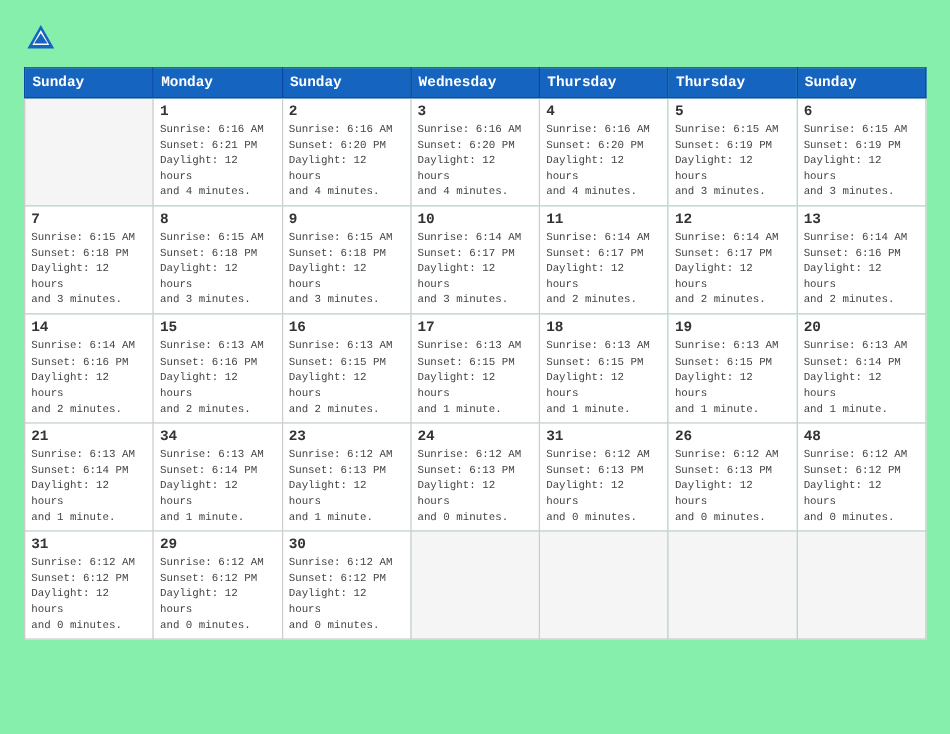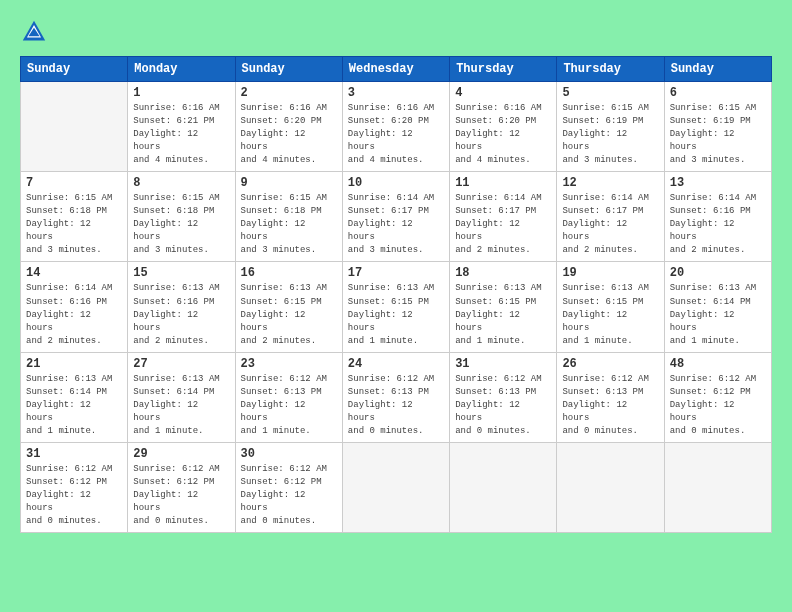--- a/index.html
+++ b/index.html
@@ -219,21 +219,21 @@
             <span class="day-num">20</span>
             <div class="day-info">Sunrise: 6:13 AM<br>Sunset: 6:14 PM<br>Daylight: 12 hours<br>and 1 minute.</div>
           </td>
         </tr>
         <tr>
           <td>
             <span class="day-num">21</span>
             <div class="day-info">Sunrise: 6:13 AM<br>Sunset: 6:14 PM<br>Daylight: 12 hours<br>and 1 minute.</div>
           </td>
           <td>
-            <span class="day-num">27</span>
+            <span class="day-num">34</span>
             <div class="day-info">Sunrise: 6:13 AM<br>Sunset: 6:14 PM<br>Daylight: 12 hours<br>and 1 minute.</div>
           </td>
           <td>
             <span class="day-num">23</span>
             <div class="day-info">Sunrise: 6:12 AM<br>Sunset: 6:13 PM<br>Daylight: 12 hours<br>and 1 minute.</div>
           </td>
           <td>
             <span class="day-num">24</span>
             <div class="day-info">Sunrise: 6:12 AM<br>Sunset: 6:13 PM<br>Daylight: 12 hours<br>and 0 minutes.</div>
           </td>

